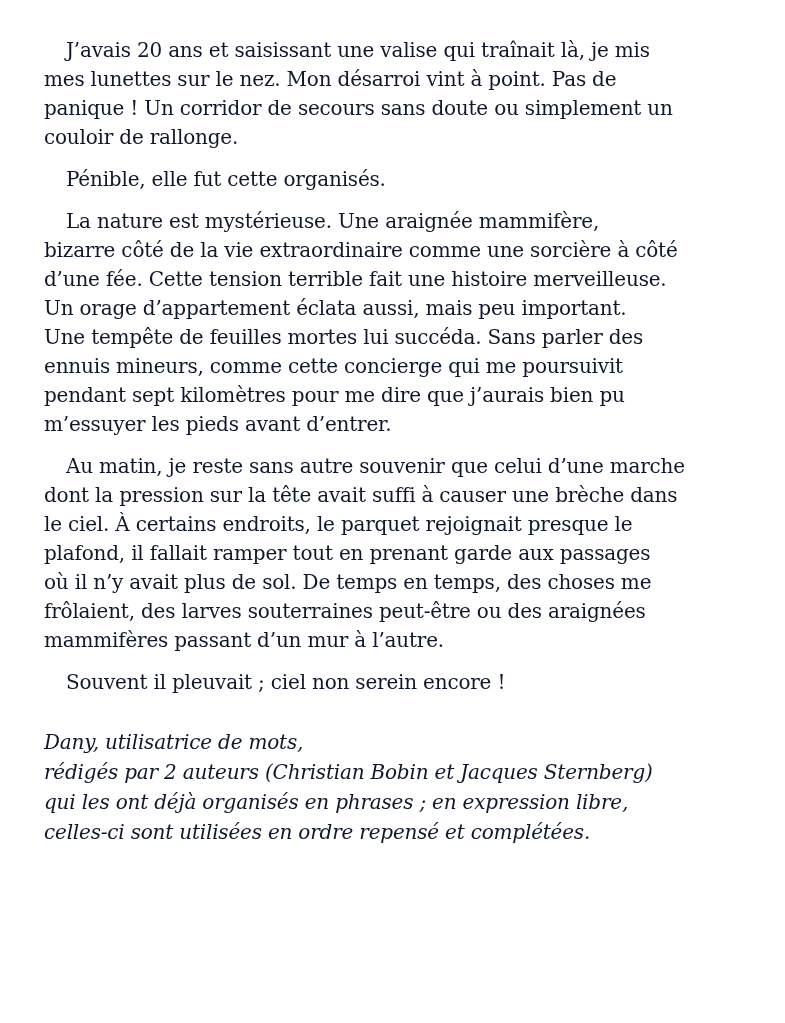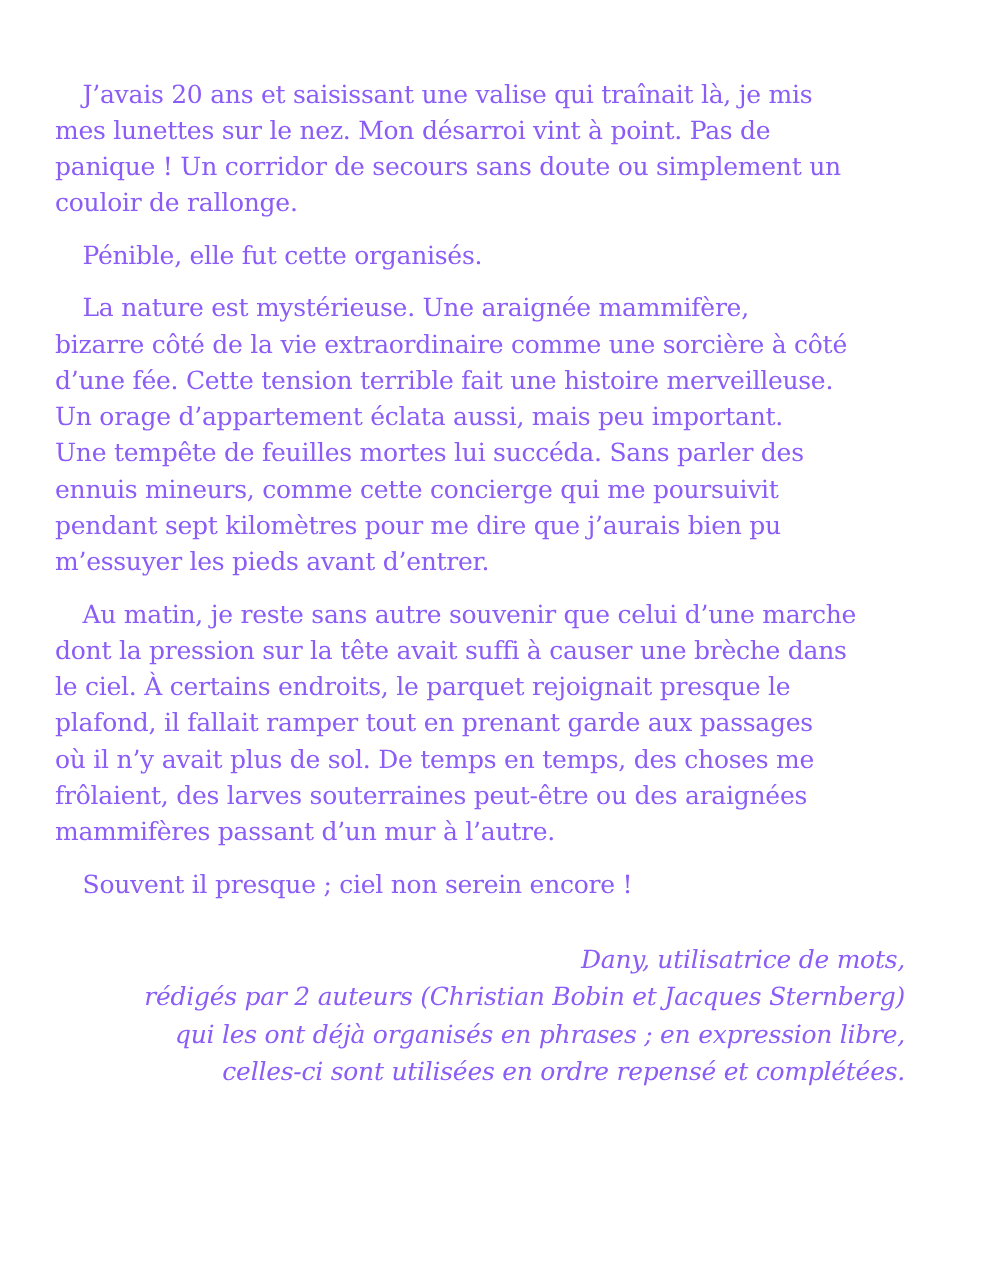--- a/index.html
+++ b/index.html
@@ -6,41 +6,41 @@
     margin: 0;
     padding: 0;
     background: #ffffff;
   }
   .page {
     position: relative;
     width: 785px;
     height: 1023px;
     background: #ffffff;
     box-sizing: border-box;
-    padding: 61px 61px 0 44px;
+    padding: 36px 61px 0 44px;
     font-family: "DejaVu Serif", "Liberation Serif", serif;
-    color: #8b5cf6;
+    color: #0f172a;
     overflow: hidden;
   }
   .body-text p.para {
     margin: 0 0 13px 0;
     font-size: 20px;
     line-height: 29px;
     letter-spacing: -0.2px;
     text-indent: 22px;
     white-space: pre-line;
     text-align: left;
   }
   .attribution {
     margin-top: 30px;
     font-size: 20px;
     line-height: 30px;
     letter-spacing: -0.2px;
     font-style: italic;
-    text-align: right;
+    text-align: left;
     white-space: pre-line;
   }
 </style>
 </head>
 <body>
 
 <div class="page">
   <div class="body-text">
     <p class="para">J’avais 20 ans et saisissant une valise qui traînait là, je mis
 mes lunettes sur le nez. Mon désarroi vint à point. Pas de
@@ -55,19 +55,19 @@
 ennuis mineurs, comme cette concierge qui me poursuivit
 pendant sept kilomètres pour me dire que j’aurais bien pu
 m’essuyer les pieds avant d’entrer.</p>
     <p class="para">Au matin, je reste sans autre souvenir que celui d’une marche
 dont la pression sur la tête avait suffi à causer une brèche dans
 le ciel. À certains endroits, le parquet rejoignait presque le
 plafond, il fallait ramper tout en prenant garde aux passages
 où il n’y avait plus de sol. De temps en temps, des choses me
 frôlaient, des larves souterraines peut-être ou des araignées
 mammifères passant d’un mur à l’autre.</p>
-    <p class="para">Souvent il presque ; ciel non serein encore !</p>
+    <p class="para">Souvent il pleuvait ; ciel non serein encore !</p>
   </div>
   <div class="attribution">Dany, utilisatrice de mots,
 rédigés par 2 auteurs (Christian Bobin et Jacques Sternberg)
 qui les ont déjà organisés en phrases ; en expression libre,
 celles-ci sont utilisées en ordre repensé et complétées.</div>
 </div>
 
 </body></html>

